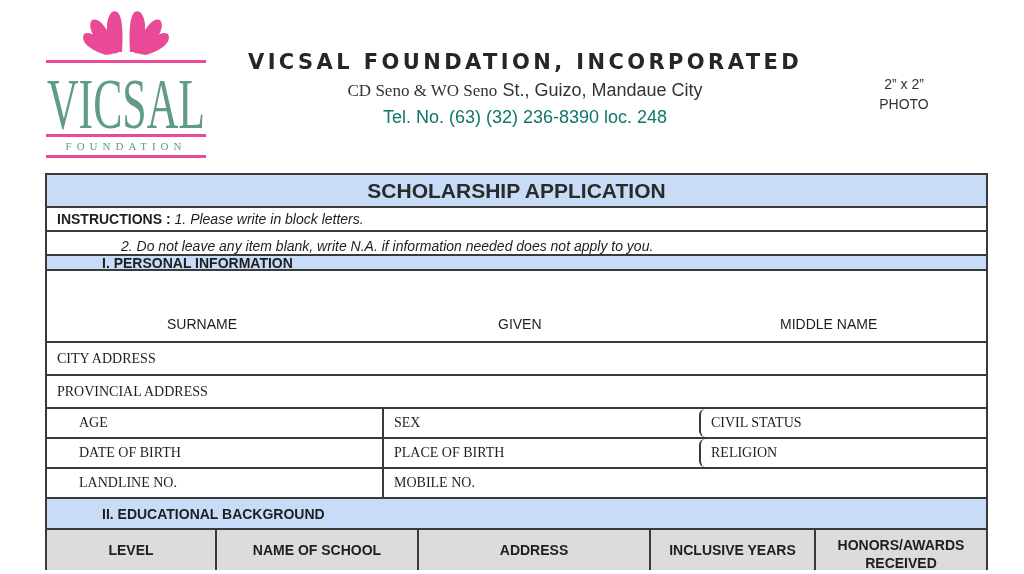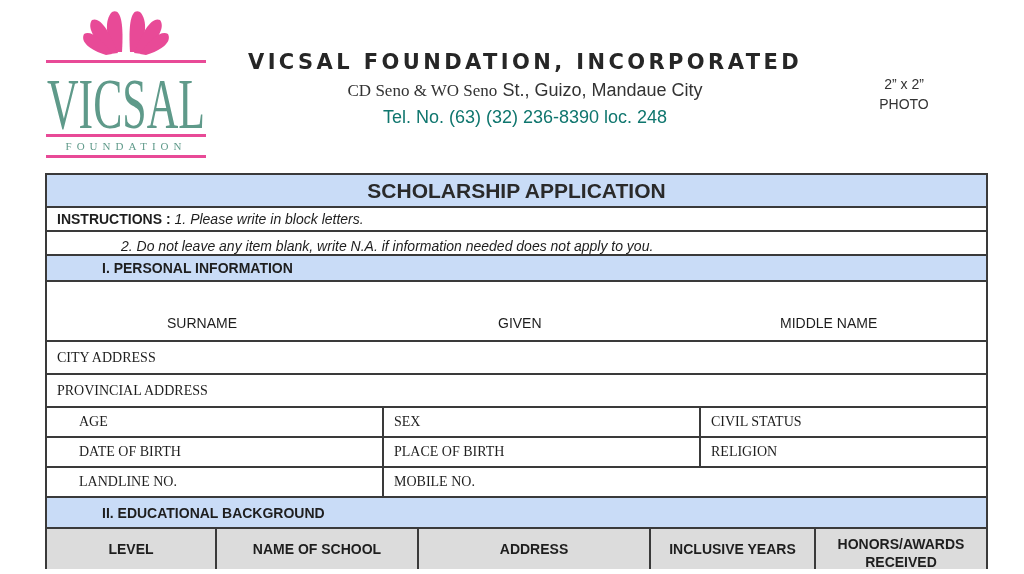--- a/index.html
+++ b/index.html
@@ -17,28 +17,28 @@
   .photo { position:absolute; left:868px; top:74px; width:72px; text-align:center; font-size:14px; color:#333; line-height:20px; }
 
   .form { position:absolute; left:45px; top:173px; width:939px; border:2px solid #3a3a3a; border-bottom:none; }
   .row { display:flex; border-bottom:2px solid #3a3a3a; box-sizing:border-box; }
   .blue { background:#c9dcf7; }
   .title-row { height:33px; align-items:center; justify-content:center; font-weight:bold; font-size:21px; color:#2a2a2a; }
   .instr-row { height:24px; align-items:center; font-size:14px; padding-left:10px; }
   .instr-row b { font-weight:bold; margin-right:4px; }
   .instr-row i { font-style:italic; }
   .instr2 { padding-left:74px;align-items:flex-end; }
-  .section-row { height:26px; align-items:center; font-weight:bold; font-size:14px; padding-left:55px; }
-  .name-row { height:60px; align-items:flex-end; padding-bottom:8px; font-size:14px; position:relative; }
+  .section-row { height:15px; align-items:center; font-weight:bold; font-size:14px; padding-left:55px; }
+  .name-row { height:72px; align-items:flex-end; padding-bottom:8px; font-size:14px; position:relative; }
   .name-row span { position:absolute; bottom:9px; }
   .field-row { height:33px; align-items:center; font-size:14px; }
   .field-row.short { height:30px;padding-left:22px; }
   .cell { box-sizing:border-box; height:100%; display:flex; align-items:center; padding-left:10px;font-family:Liberation Serif, serif; }
   .cell + .cell { border-left:2px solid #3a3a3a; }
-  .c1 { width:313px; } .c2 { width:317px; } .c3 { flex:1; }
+  .c1 { width:313px; } .c2 { width:317px; } .c3 { flex:1;border-radius:6px; }
   .edu-head { height:40px; background:#dcdcdc; font-weight:bold; font-size:14px; border-bottom:none; }
   .edu-head .hc { box-sizing:border-box; display:flex; align-items:center; justify-content:center; text-align:center; height:100%; line-height:18px; }
   .edu-head .hc + .hc { border-left:2px solid #3a3a3a; }
   .h1 { width:168px; } .h2 { width:202px; } .h3 { width:232px; } .h4 { width:165px; } .h5 { flex:1; padding-top:6px; align-items:flex-start !important; }
 </style>
 </head>
 <body>
 
 <div class="logo">
   <svg width="162" height="152" viewBox="0 0 162 152">

